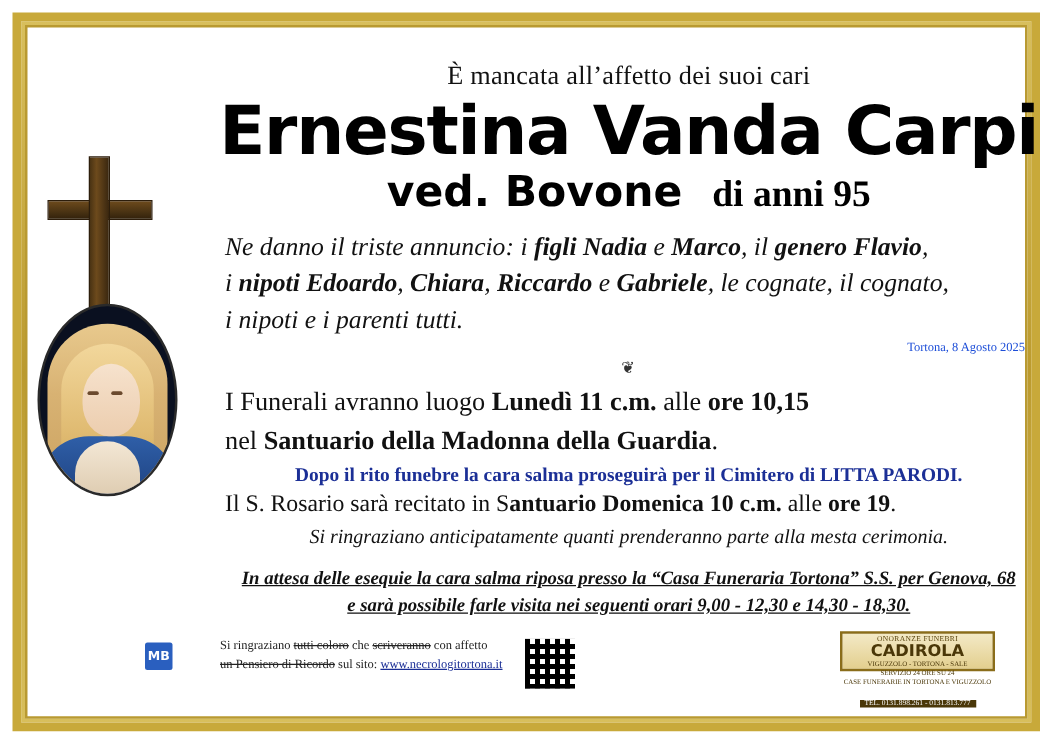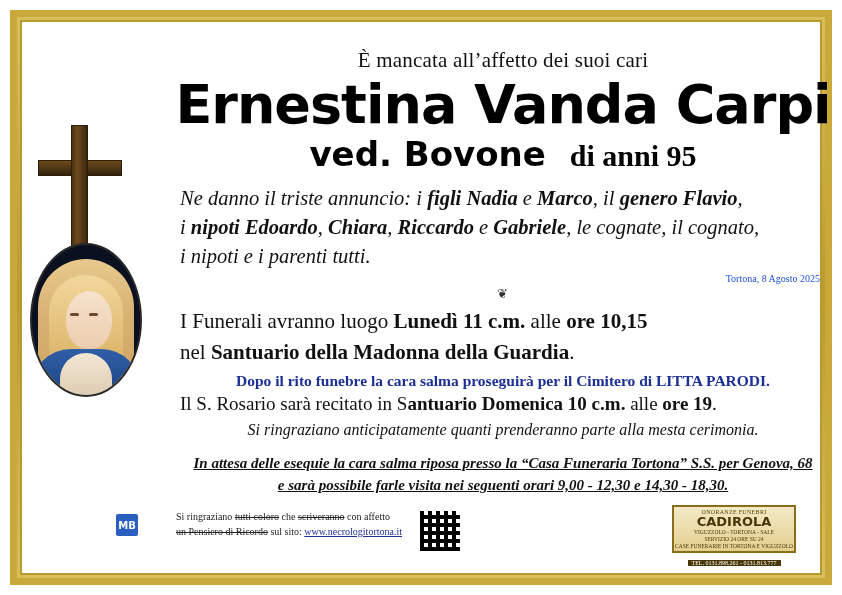--- a/index.html
+++ b/index.html
@@ -334,21 +334,21 @@
       repeating-linear-gradient(0deg, #000 0 4px, #fff 4px 8px);
     background-blend-mode: multiply;
     border: 2px solid #fff;
   }
 
   .funeraria {
     position: absolute;
     right: 0;
     top: -4px;
     width: 124px;
-    height: 48px;
+    height: 32px;
     background: linear-gradient(180deg, #f3e9c6 0%, #e3cf8e 100%);
     border: 2px solid #8a6d1a;
     text-align: center;
     padding-top: 2px;
     box-sizing: border-box;
   }
   .funeraria .top { font-size: 6px; color: #5b4610; letter-spacing: .3px; }
   .funeraria .brand {
     font-family: "DejaVu Sans", sans-serif;
     font-size: 13px;

